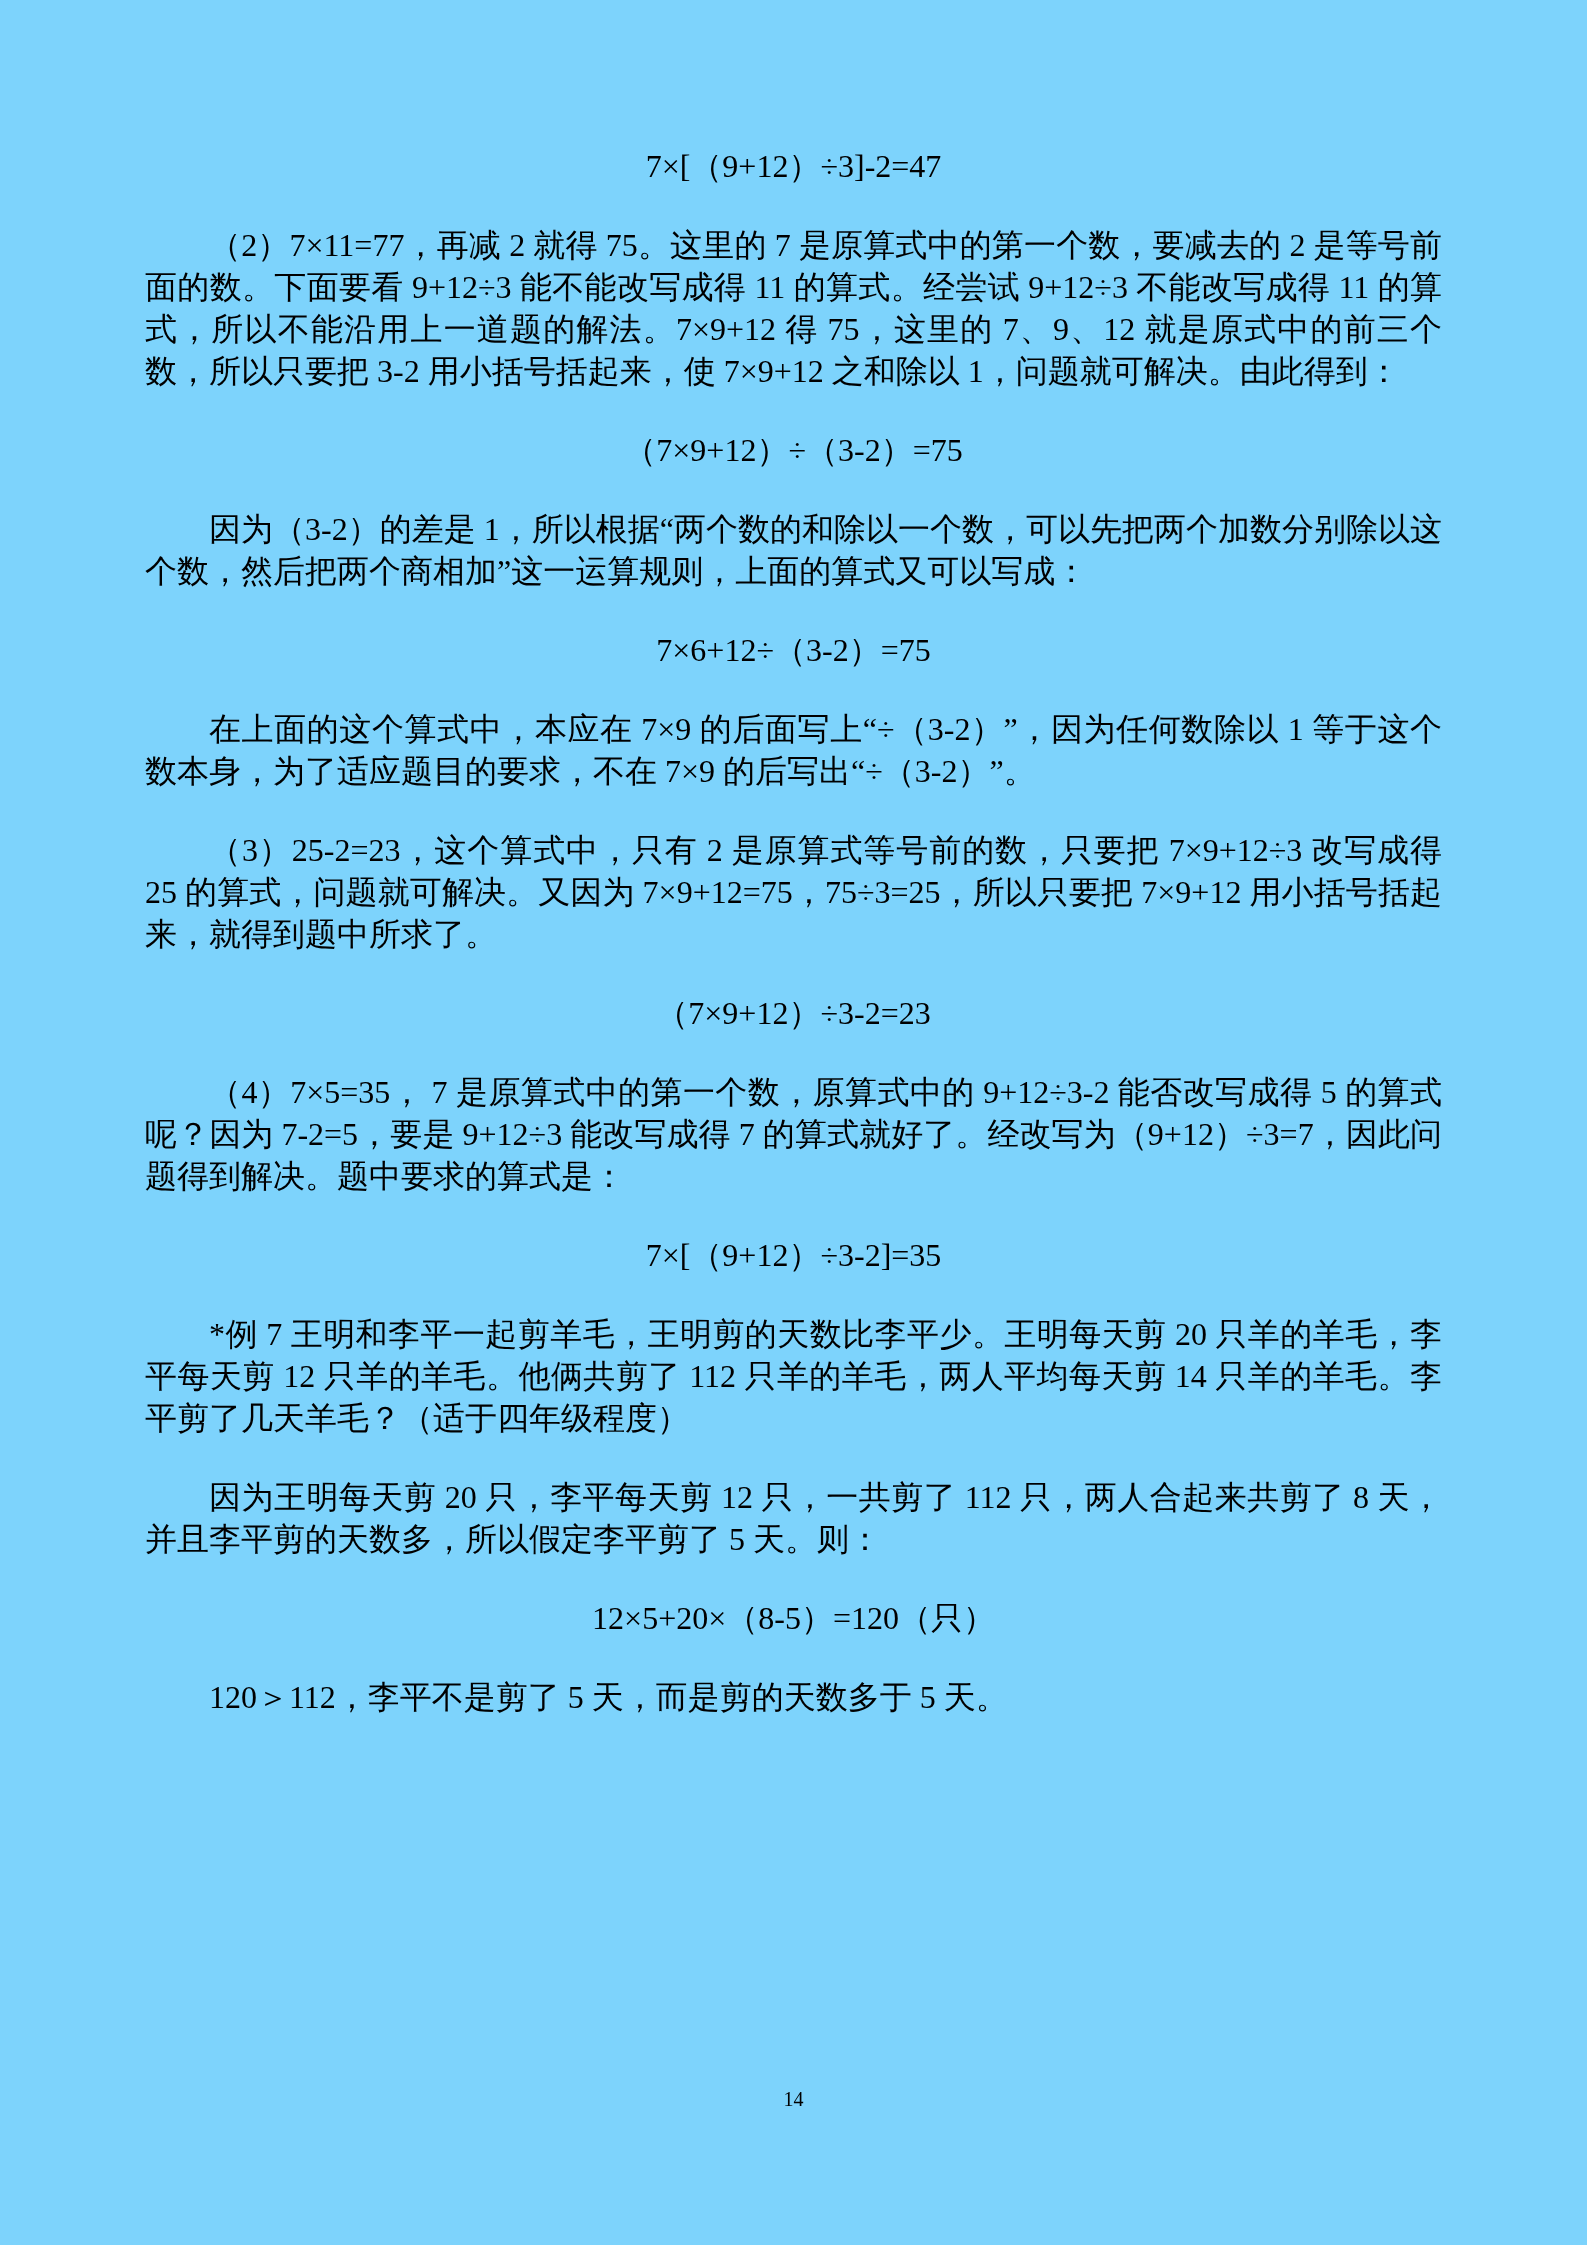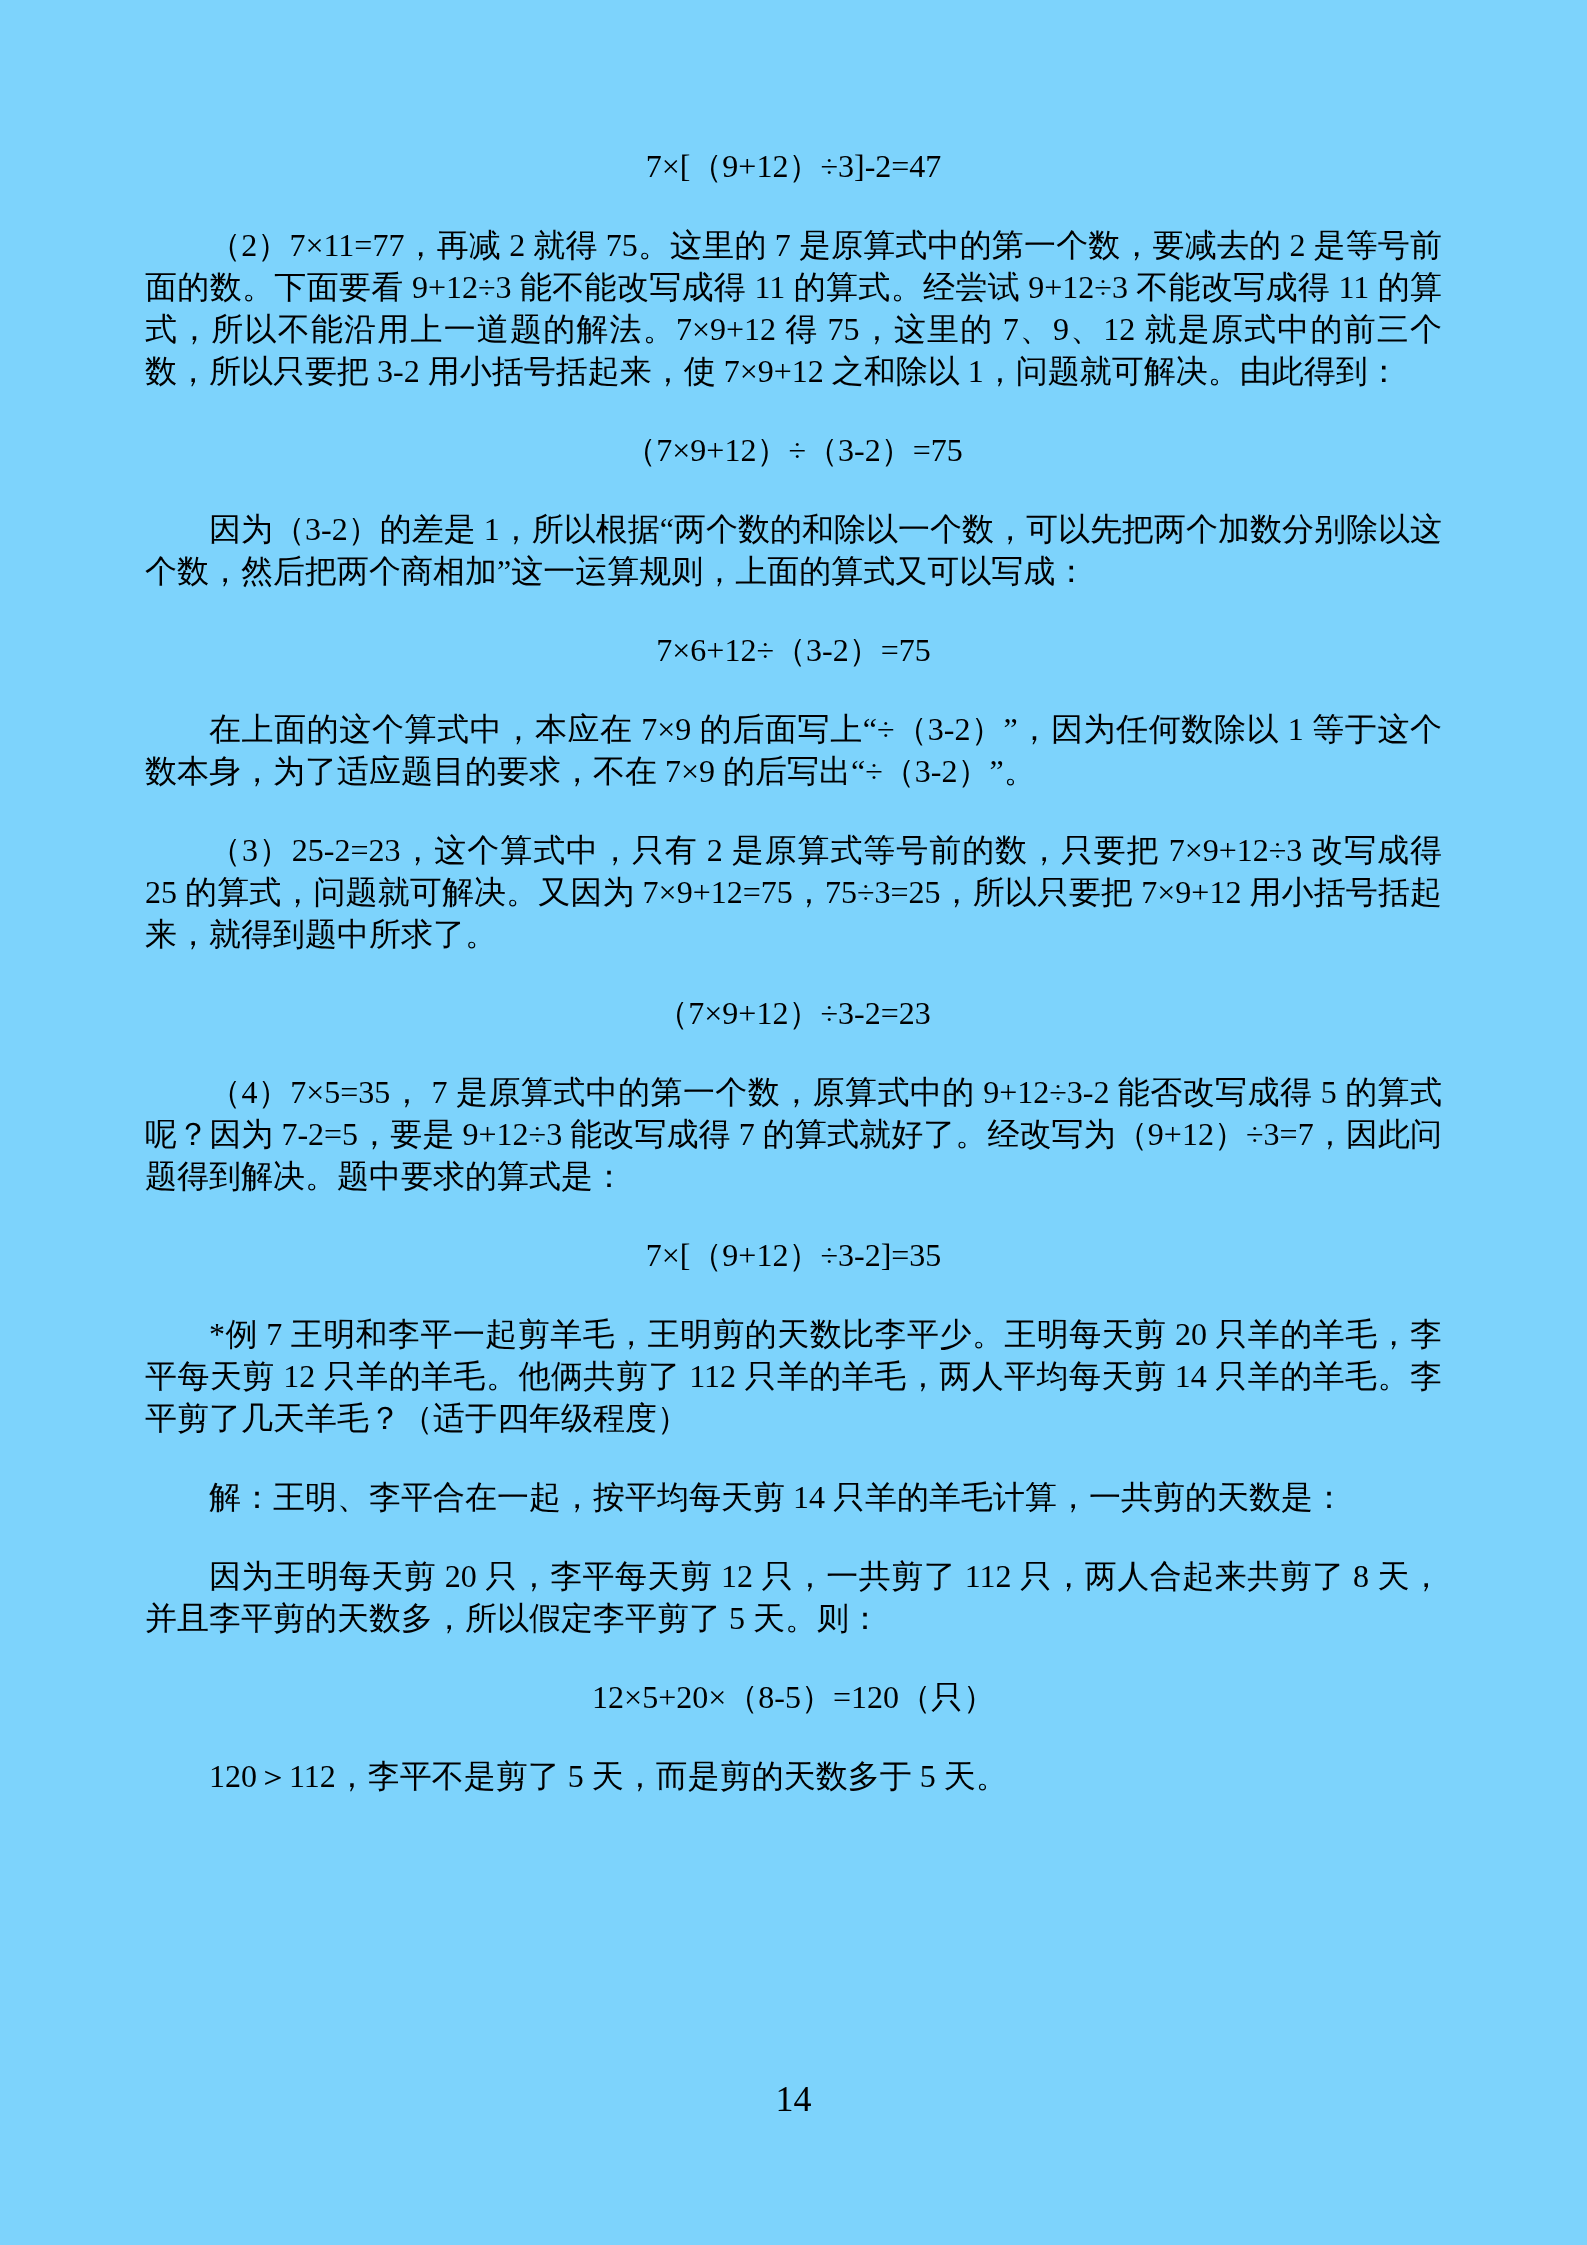--- a/index.html
+++ b/index.html
@@ -30,39 +30,38 @@
     margin: 37px 0;
     text-align: center;
     text-indent: 0;
   }
   .page-number {
     position: absolute;
     top: 2082px;
     left: 0;
     width: 100%;
     text-align: center;
-    font-size: 36px;
+    font-size: 20px;
     line-height: 34px;
   }
 </style>
 </head>
 <body>
 
 <div class="page">
   <div class="content">
     <p class="formula">7×[（9+12）÷3]-2=47</p>
     <p class="para">（2）7×11=77，再减 2 就得 75。这里的 7 是原算式中的第一个数，要减去的 2 是等号前面的数。下面要看 9+12÷3 能不能改写成得 11 的算式。经尝试 9+12÷3 不能改写成得 11 的算式，所以不能沿用上一道题的解法。7×9+12 得 75，这里的 7、9、12 就是原式中的前三个数，所以只要把 3-2 用小括号括起来，使 7×9+12 之和除以 1，问题就可解决。由此得到：</p>
     <p class="formula">（7×9+12）÷（3-2）=75</p>
     <p class="para">因为（3-2）的差是 1，所以根据“两个数的和除以一个数，可以先把两个加数分别除以这个数，然后把两个商相加”这一运算规则，上面的算式又可以写成：</p>
     <p class="formula">7×6+12÷（3-2）=75</p>
     <p class="para">在上面的这个算式中，本应在 7×9 的后面写上“÷（3-2）”，因为任何数除以 1 等于这个数本身，为了适应题目的要求，不在 7×9 的后写出“÷（3-2）”。</p>
     <p class="para">（3）25-2=23，这个算式中，只有 2 是原算式等号前的数，只要把 7×9+12÷3 改写成得 25 的算式，问题就可解决。又因为 7×9+12=75，75÷3=25，所以只要把 7×9+12 用小括号括起来，就得到题中所求了。</p>
     <p class="formula">（7×9+12）÷3-2=23</p>
     <p class="para">（4）7×5=35， 7 是原算式中的第一个数，原算式中的 9+12÷3-2 能否改写成得 5 的算式呢？因为 7-2=5，要是 9+12÷3 能改写成得 7 的算式就好了。经改写为（9+12）÷3=7，因此问题得到解决。题中要求的算式是：</p>
     <p class="formula">7×[（9+12）÷3-2]=35</p>
     <p class="para">*例 7 王明和李平一起剪羊毛，王明剪的天数比李平少。王明每天剪 20 只羊的羊毛，李平每天剪 12 只羊的羊毛。他俩共剪了 112 只羊的羊毛，两人平均每天剪 14 只羊的羊毛。李平剪了几天羊毛？（适于四年级程度）</p>
-    <p class="para">解：王明、李平合在一起，按平均每天剪 14 只羊的羊毛计算，一共剪的天数是：</p>
     <p class="para">因为王明每天剪 20 只，李平每天剪 12 只，一共剪了 112 只，两人合起来共剪了 8 天，并且李平剪的天数多，所以假定李平剪了 5 天。则：</p>
     <p class="formula">12×5+20×（8-5）=120（只）</p>
     <p class="para">120＞112，李平不是剪了 5 天，而是剪的天数多于 5 天。</p>
   </div>
   <div class="page-number">14</div>
 </div>
 
 </body></html>

